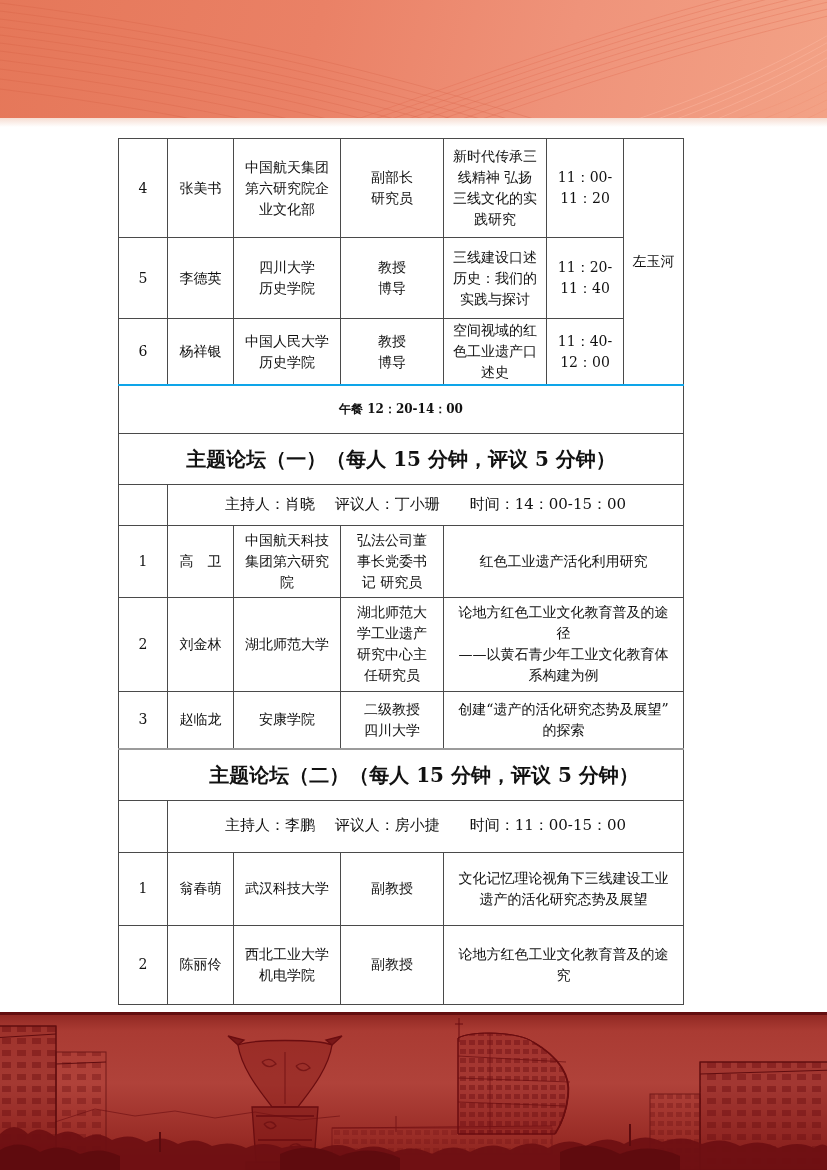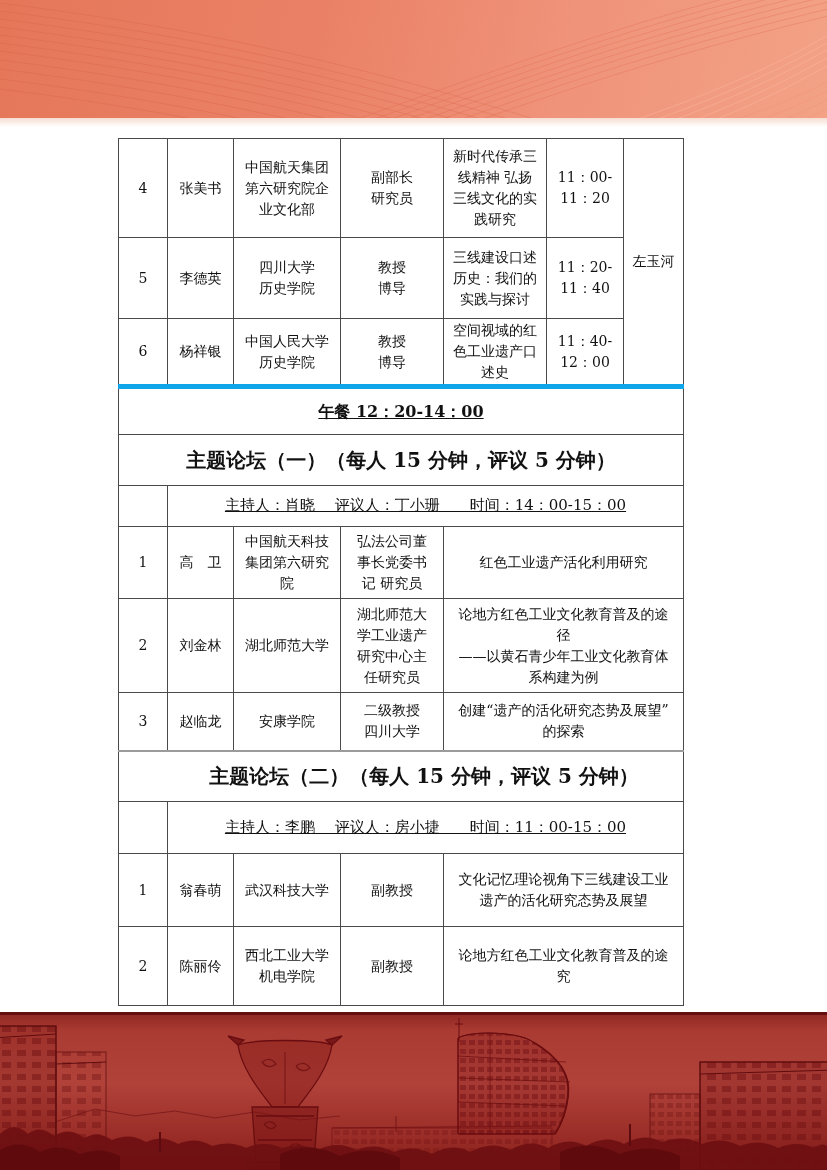--- a/index.html
+++ b/index.html
@@ -23,24 +23,24 @@
   table.program{
     position:absolute;left:118px;top:138px;width:565px;
     border-collapse:collapse;table-layout:fixed;
   }
   table.program td{
     border:1px solid #4a4a4a;text-align:center;vertical-align:middle;
     white-space:pre-line;font-size:14px;line-height:1.5;padding:1px 2px;
     overflow:hidden;
   }
   td.num{font-size:13px;}
-  tr.lunch-row td{font-weight:bold;font-size:16px;border-top:5px solid #0ea5e9;text-decoration:underline;}
+  tr.lunch-row td{font-weight:bold;font-size:12px;border-top:2px solid #0ea5e9;}
   tr.forum-header td{font-weight:bold;font-size:20px;}
   tr.forum-header.heavy-top td{border-top:2px solid #9b9b9b;padding-left:48px;}
-  tr.moderator-row td{font-size:15px;line-height:1.3;text-decoration:underline;}
+  tr.moderator-row td{font-size:15px;line-height:1.3;}
   td.topic-wide{line-height:1.6;}
   
   .footer-art{position:absolute;left:0;top:1012px;width:827px;height:158px;}
 </style>
 </head>
 <body>
 
 <div class="banner">
   <svg width="827" height="118" viewBox="0 0 827 118">
     <defs>

